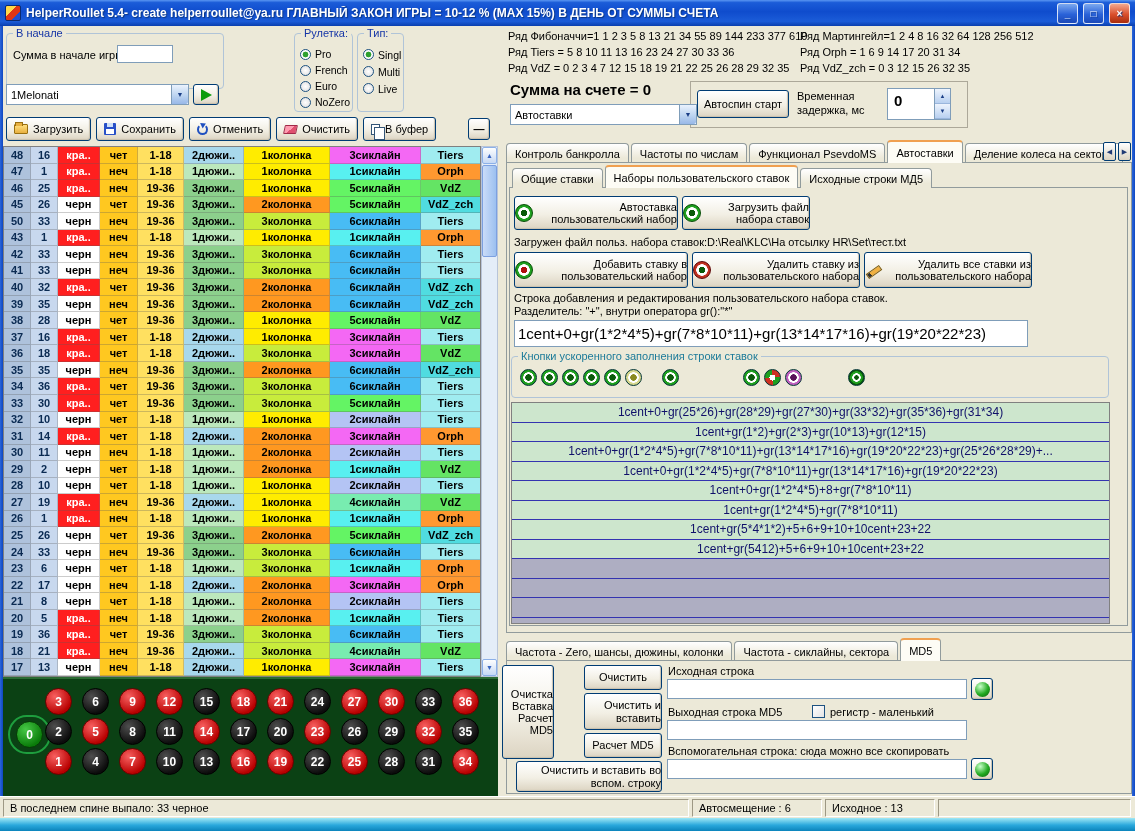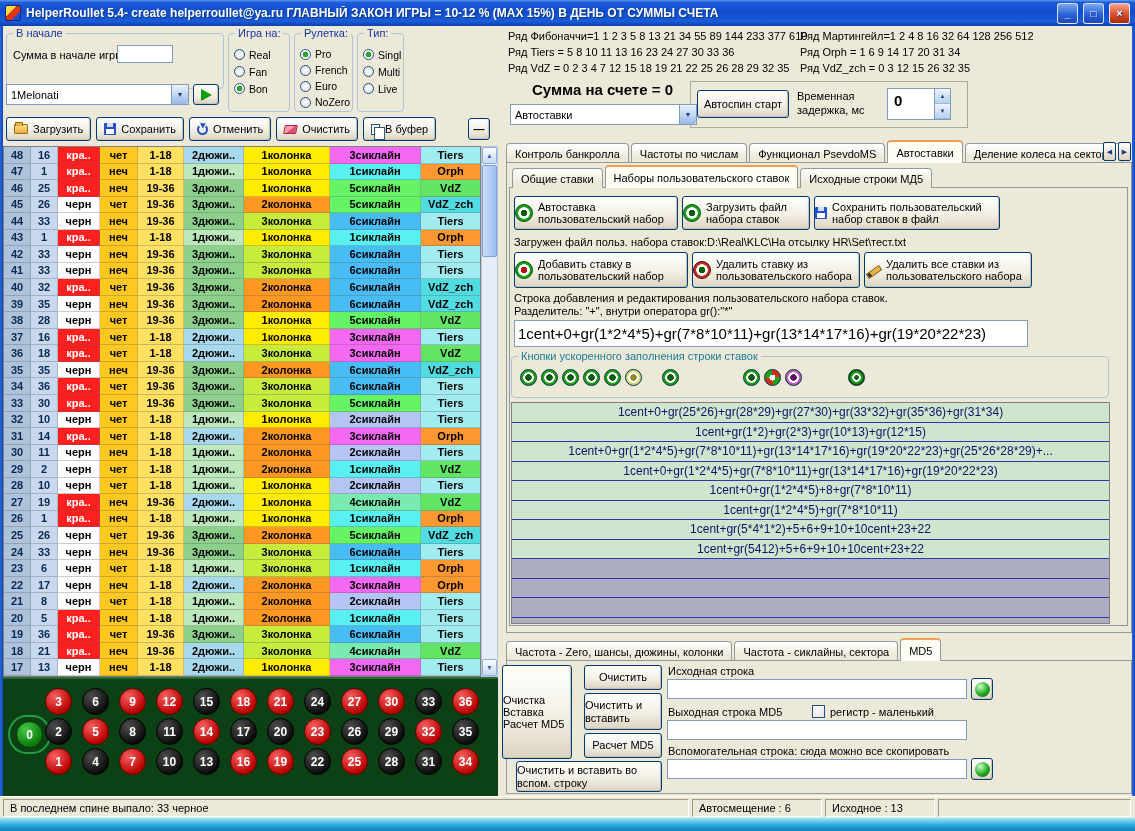--- a/index.html
+++ b/index.html
@@ -31,21 +31,21 @@
 
 .tinput{position:absolute;border:1px solid #7f9db9;background:#fff;font-family:"Liberation Sans",sans-serif;font-size:11px;padding:0 3px;}
 .combo{position:absolute;height:21px;border:1px solid #7f9db9;background:#fff;display:flex;align-items:center;}
 .combo-val{flex:1;padding:0 4px;white-space:nowrap;overflow:hidden;}
 .combo-btn{width:17px;height:100%;border-left:1px solid #7f9db9;border-radius:0 2px 2px 0;display:grid;place-items:center;
  background:linear-gradient(180deg,#eaf2fd,#bcd4f0 55%,#98b8e8);color:#1a3e86;font-size:7px;}
 .combo-btn::before{content:"▼";}
 .xpbtn{display:flex;align-items:center;justify-content:center;gap:5px;border:1px solid #003c74;border-radius:3px;
  background:linear-gradient(180deg,#ffffff,#f2efe4 55%,#dcd4c2);box-shadow:inset -1px -1px 1px #c8c0ae;
  font-family:"Liberation Sans",sans-serif;font-size:11px;color:#000;cursor:default;}
-.btxt{white-space:normal;text-align:left;line-height:1.1;}
+.btxt{white-space:normal;text-align:right;line-height:1.1;}
 .play-icon{width:0;height:0;border-left:11px solid #0c9c0c;border-top:6px solid transparent;border-bottom:6px solid transparent;}
 
 .toolbar{position:absolute;display:flex;gap:5px;}
 .toolbar .xpbtn{height:24px;padding:0 7px;}
 .ticon{flex:none;display:inline-block;}
 .folder-open-icon{width:14px;height:10px;background:linear-gradient(180deg,#ffe080,#e8b040);border:1px solid #9a7010;border-radius:1px;position:relative;}
 .folder-open-icon::before{content:"";position:absolute;top:-3px;left:0;width:6px;height:3px;background:#e8b040;border:1px solid #9a7010;border-bottom:none;}
 .floppy-icon{width:12px;height:12px;background:#2850c8;position:relative;border-radius:1px;}
 .floppy-icon::before{content:"";position:absolute;left:3px;top:0;width:6px;height:4px;background:#cfe0f8;}
 .floppy-icon::after{content:"";position:absolute;left:2px;bottom:1px;width:8px;height:5px;background:#fff;}
@@ -137,35 +137,20 @@
   </div>
   <div class="edge" style="left:0;"></div>
   <div class="edge" style="right:0;"></div>
 
   <div class="fs" style="left:6px;top:33px;width:218px;height:56px;">
     <div class="fs-title">В начале</div>
     <span style="position:absolute;left:6px;top:15px;">Сумма в начале игры</span>
     <input class="tinput" style="left: 110px; top: 11px; width: 56px; height: 18px;" value="">
   </div>
 
-  <div class="fs rgroup" style="left:228px;top:33px;width:62px;height:79px;">
-      <div class="fs-title">Игра на:</div>
-      <div class="radio-row">
-        <div class="radio"></div>
-        <div>Real</div>
-      </div>
-      <div class="radio-row">
-        <div class="radio"></div>
-        <div>Fan</div>
-      </div>
-      <div class="radio-row">
-        <div class="radio sel"></div>
-        <div>Bon</div>
-      </div>
-    </div>
   <div class="fs rgroup" style="left:294px;top:33px;width:59px;height:79px;">
       <div class="fs-title">Рулетка:</div>
       <div class="radio-row">
         <div class="radio sel"></div>
         <div>Pro</div>
       </div>
       <div class="radio-row">
         <div class="radio"></div>
         <div>French</div>
       </div>
@@ -265,21 +250,21 @@
         <div class="hcell c1">26</div>
         <div class="hcell c2" style="background: rgb(255, 255, 255); color: rgb(0, 0, 0);">черн</div>
         <div class="hcell c3" style="background: rgb(255, 200, 32); color: rgb(0, 0, 0);">чет</div>
         <div class="hcell c4" style="background: rgb(255, 224, 96); color: rgb(0, 0, 0);">19-36</div>
         <div class="hcell c5" style="background: rgb(140, 208, 140); color: rgb(0, 0, 0);">3дюжи..</div>
         <div class="hcell c6" style="background: rgb(255, 152, 32); color: rgb(0, 0, 0);">2колонка</div>
         <div class="hcell c7" style="background: rgb(100, 244, 100); color: rgb(0, 0, 0);">5сиклайн</div>
         <div class="hcell c8" style="background: rgb(80, 220, 224); color: rgb(0, 0, 0);">VdZ_zch</div>
       </div>
       <div class="hrow">
-        <div class="hcell c0">44</div>
+        <div class="hcell c0">50</div>
         <div class="hcell c1">33</div>
         <div class="hcell c2" style="background: rgb(255, 255, 255); color: rgb(0, 0, 0);">черн</div>
         <div class="hcell c3" style="background: rgb(255, 200, 32); color: rgb(0, 0, 0);">неч</div>
         <div class="hcell c4" style="background: rgb(255, 224, 96); color: rgb(0, 0, 0);">19-36</div>
         <div class="hcell c5" style="background: rgb(140, 208, 140); color: rgb(0, 0, 0);">3дюжи..</div>
         <div class="hcell c6" style="background: rgb(200, 236, 60); color: rgb(0, 0, 0);">3колонка</div>
         <div class="hcell c7" style="background: rgb(72, 188, 244); color: rgb(0, 0, 0);">6сиклайн</div>
         <div class="hcell c8" style="background: rgb(160, 236, 240); color: rgb(0, 0, 0);">Tiers</div>
       </div>
       <div class="hrow">
@@ -630,21 +615,21 @@
       </div>
   </div>
 
   <div class="sline" style="left:508px;top:30px;">Ряд Фибоначчи=1 1 2 3 5 8 13 21 34 55 89 144 233 377 610</div>
   <div class="sline" style="left:800px;top:30px;">Ряд Мартингейл=1 2 4 8 16 32 64 128 256 512</div>
   <div class="sline" style="left:508px;top:46px;">Ряд Tiers = 5 8 10 11 13 16 23 24 27 30 33 36</div>
   <div class="sline" style="left:800px;top:46px;">Ряд Orph = 1 6 9 14 17 20 31 34</div>
   <div class="sline" style="left:508px;top:62px;">Ряд VdZ = 0 2 3 4 7 12 15 18 19 21 22 25 26 28 29 32 35</div>
   <div class="sline" style="left:800px;top:62px;">Ряд VdZ_zch = 0 3 12 15 26 32 35</div>
 
-  <div class="sum" style="left:510px;top:81px;margin-left:22px;">Сумма на счете = 0</div>
+  <div class="sum" style="left:510px;top:81px;">Сумма на счете = 0</div>
 
   <div class="aframe" style="left:690px;top:81px;width:278px;height:47px;">
     <button class="xpbtn" style="position:absolute;left:6px;top:8px;width:92px;height:28px;">
       <span class="btxt">Автоспин старт</span>
     </button>
     <div class="dlabel" style="left:106px;top:8px;">Временная задержка, мс</div>
     <div class="spinner" style="left:196px;top:6px;width:64px;height:32px;">
       <div class="spin-val">0</div>
       <div class="spin-btns">
         <div class="spb up"></div>
@@ -676,24 +661,20 @@
     </div>
   <div class="panel" style="left:509px;top:187px;width:619px;height:439px;"></div>
 
   <button class="xpbtn" style="position:absolute;left:682px;top:196px;width:128px;height:34px;z-index:2;">
     <span class="chip-ico"></span>
     <span class="btxt">Загрузить файл набора ставок</span>
   </button>
   <button class="xpbtn" style="position:absolute;left:514px;top:196px;width:164px;height:34px;z-index:2;">
     <span class="chip-ico"></span>
     <span class="btxt">Автоставка пользовательский набор</span>
-  </button>
-  <button class="xpbtn" style="position:absolute;left:814px;top:196px;width:186px;height:34px;z-index:2;">
-    <span class="ticon floppy-icon"></span>
-    <span class="btxt">Сохранить пользовательский набор ставок в файл</span>
   </button>
 
   <div class="filetext" style="left:514px;top:236px;">Загружен файл польз. набора ставок:D:\Real\KLC\На отсылку HR\Set\тест.txt</div>
 
   <button class="xpbtn" style="position:absolute;left:514px;top:252px;width:174px;height:36px;z-index:2;">
     <span class="chip-add-icon"></span>
     <span class="btxt">Добавить ставку в пользовательский набор</span>
   </button>
   <button class="xpbtn" style="position:absolute;left:864px;top:252px;width:168px;height:36px;z-index:2;">
     <span class="pencil-icon"></span>
@@ -748,21 +729,21 @@
       <div class="bet-row empty"></div>
     </div>
 
   <div class="tabstrip" style="left:506px;top:639px;height:22px;">
       <div class="tab">Частота - Zero, шансы, дюжины, колонки</div>
       <div class="tab">Частота - сиклайны, сектора</div>
       <div class="tab active">MD5</div>
     </div>
   <div class="panel" style="left:506px;top:660px;width:626px;height:134px;"></div>
 
-  <button class="xpbtn" style="position:absolute;left:502px;top:665px;width:70px;height:94px;z-index:2;">
+  <button class="xpbtn" style="position:absolute;left:502px;top:665px;width:52px;height:94px;z-index:2;">
     <span class="btxt">Очистка Вставка Расчет MD5</span>
   </button>
   <button class="xpbtn" style="position:absolute;left:584px;top:665px;width:78px;height:25px;z-index:2;">
     <span class="btxt">Очистить</span>
   </button>
   <button class="xpbtn" style="position:absolute;left:584px;top:693px;width:78px;height:37px;z-index:2;">
     <span class="btxt">Очистить и вставить</span>
   </button>
   <button class="xpbtn" style="position:absolute;left:584px;top:733px;width:78px;height:25px;z-index:2;">
     <span class="btxt">Расчет MD5</span>

